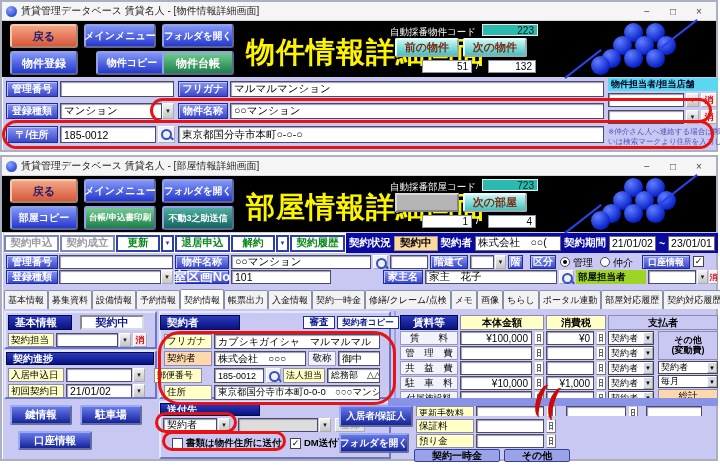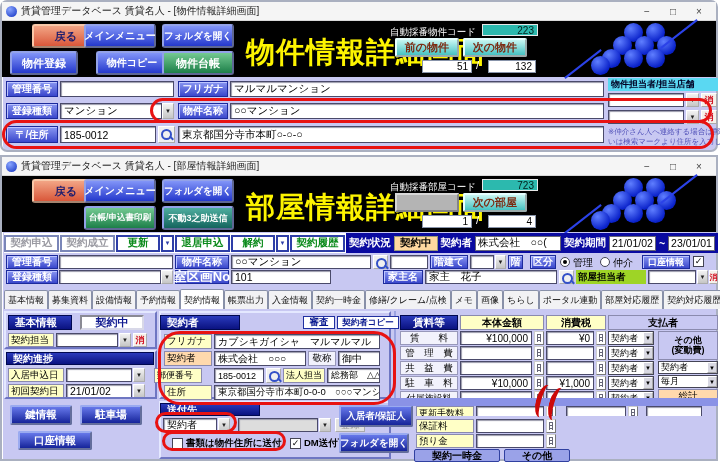--- a/index.html
+++ b/index.html
@@ -1,29 +1,29 @@
 <!DOCTYPE html>
 <html><head>
 <meta charset="utf-8">
 <style>
 *{margin:0;padding:0;box-sizing:border-box;}
 html,body{width:720px;height:466px;}
 body{position:relative;background:#fff;font-family:"Liberation Sans","DejaVu Sans",sans-serif;overflow:hidden;}
 .abs{position:absolute;}
 .win{position:absolute;left:0;width:718px;background:#c8c8f2;border:2px solid #aab0c0;box-shadow:inset 1px 1px 0 #fff;}
-#win1{top:0;height:152px;border-radius:7px;}
+#win1{top:0;height:152px;}
 #win2{top:155px;height:306px;}
 .tbar{height:19px;background:#f5f5f5;border-bottom:1px solid #d8d8d8;display:flex;align-items:center;padding:0 4px;gap:4px;}
 .tbar .ttl{font-size:10px;color:#222;white-space:nowrap;}
 .winicon{width:11px;height:11px;border-radius:50%;background:radial-gradient(circle at 35% 30%,#8aa6ff,#1030c0);flex:0 0 auto;}
 .winctl{margin-left:auto;display:flex;}
 .winctl span{width:26px;height:16px;display:flex;align-items:center;justify-content:center;font-size:10px;color:#444;}
 .bhead{position:relative;height:56px;background:#000;}
 .hb{position:absolute;height:24px;display:flex;align-items:center;justify-content:center;font-size:11px;font-weight:bold;color:#fff;border:2px outset #93a2e8;border-radius:3px;white-space:nowrap;}
-.hb.red{background:linear-gradient(180deg,#f2a585,#d9573a);color:#1d1d6e;border-color:#f8c8a8;margin-left:22px;}
+.hb.red{background:linear-gradient(180deg,#f2a585,#d9573a);color:#1d1d6e;border-color:#f8c8a8;}
 .hb.blue{background:linear-gradient(180deg,#8295f8,#2438cc);}
 .hb.green{background:linear-gradient(180deg,#74ca92,#1d7f49);}
 .hb.teal{background:linear-gradient(180deg,#4fae9f,#14655e);}
 .bigtitle{position:absolute;left:244px;top:12px;color:#fdf400;font-weight:bold;font-size:29px;letter-spacing:1px;white-space:nowrap;}
 .codelab{position:absolute;color:#fff;font-size:9.5px;white-space:nowrap;}
 .codeval{position:absolute;background:#2cb9ae;border:1px solid #e8e8e8;color:#00201c;font-size:10px;display:flex;align-items:center;justify-content:flex-end;padding:0 3px;}
 .cybtn{position:absolute;background:linear-gradient(180deg,#c8f6f2,#46c2c2);border:2px outset #e6ffff;border-radius:2px;color:#7c2a12;font-weight:bold;font-size:11px;display:flex;align-items:center;justify-content:center;white-space:nowrap;}
 .graybtn{position:absolute;background:#b4b4b4;border:2px outset #d8d8d8;}
 .cnt{position:absolute;background:#fff;border:1px solid #8894aa;color:#000;font-size:10px;display:flex;align-items:center;justify-content:flex-end;padding:0 3px;}
 .cntsep{position:absolute;color:#fff;font-size:11px;}
@@ -155,20 +155,21 @@
     <span class="winctl">
       <span>−</span>
       <span>□</span>
       <span>×</span>
     </span>
   </div>
   <div class="bhead">
     <div class="hb red" style="left:8px;top:3px;width:68px">戻る</div>
     <div class="hb blue" style="left:82px;top:3px;width:72px;font-size:10px">メインメニュー</div>
     <div class="hb blue" style="left:160px;top:3px;width:72px;font-size:9.5px">フォルダを開く</div>
+    <div class="hb blue" style="left:8px;top:30px;width:68px;font-size:10px">部屋コピー</div>
     <div class="hb green" style="left:82px;top:30px;width:72px;font-size:8.5px">台帳/申込書印刷</div>
     <div class="hb teal" style="left:160px;top:30px;width:72px;font-size:9px">不動3之助送信</div>
     <div class="bigtitle">部屋情報詳細画面</div>
     <span class="codelab" style="left:388px;top:5px">自動採番部屋コード</span>
     <div class="codeval" style="left:480px;top:3px;width:56px;height:12px">723</div>
     <div class="graybtn" style="left:393px;top:17px;width:64px;height:19px"></div>
     <div class="cybtn" style="left:461px;top:17px;width:64px;height:19px">次の部屋</div>
     <div class="cnt" style="left:420px;top:39px;width:50px;height:13px">1</div>
     <span class="cntsep" style="left:474px;top:38px">/</span>
     <div class="cnt" style="left:486px;top:39px;width:48px;height:13px">4</div>

